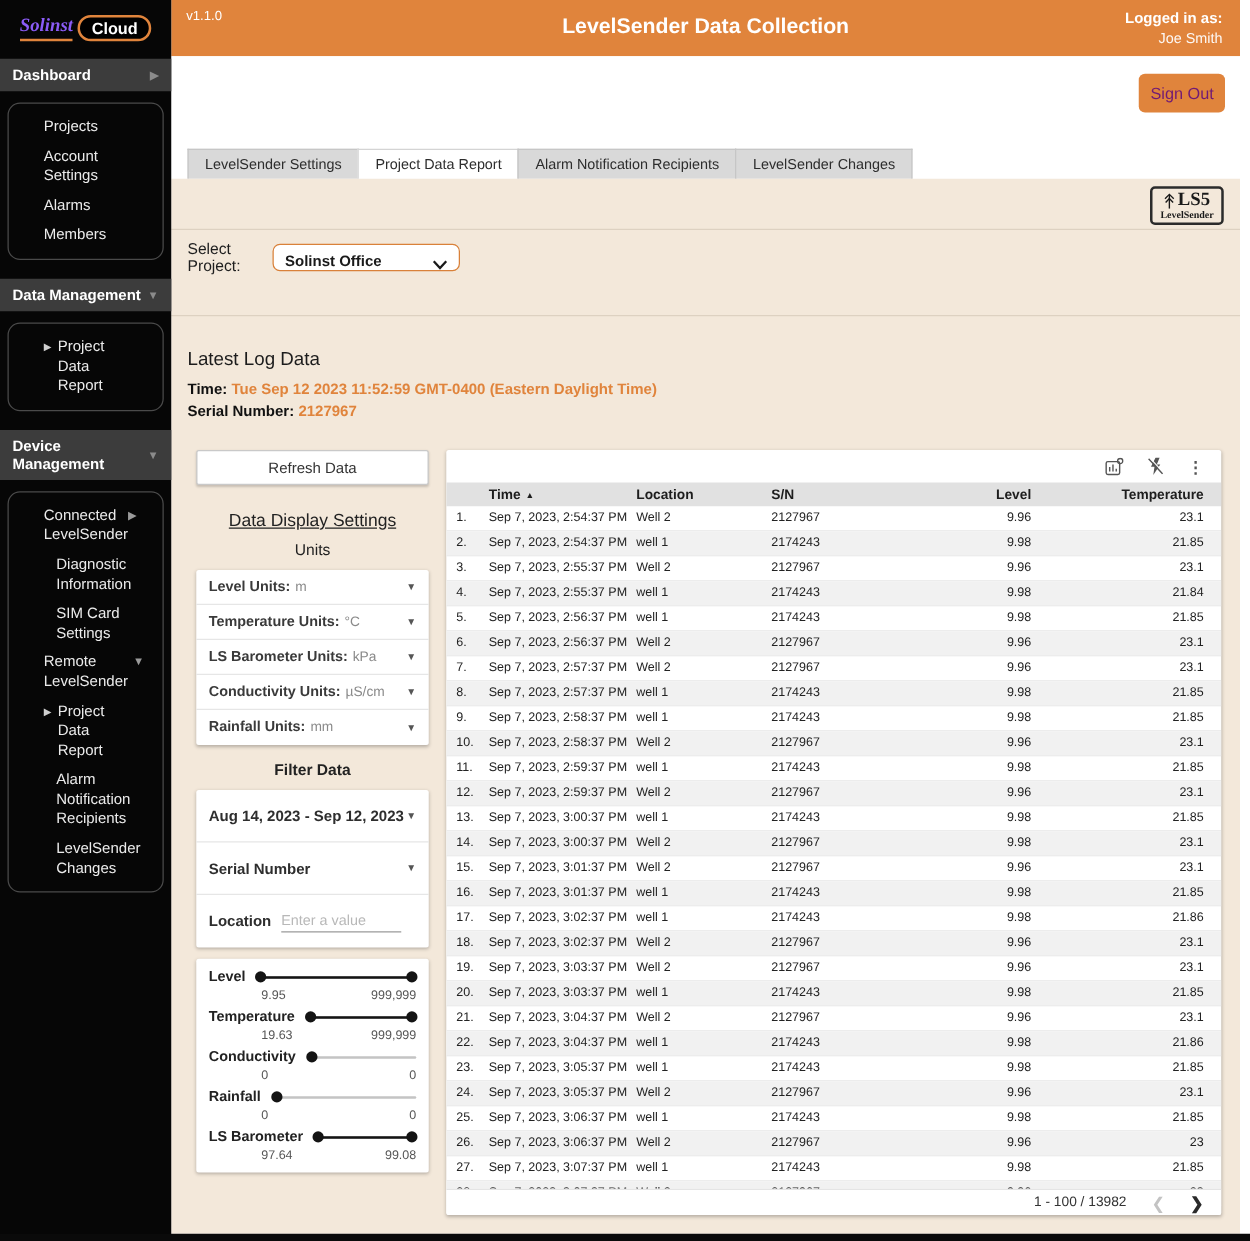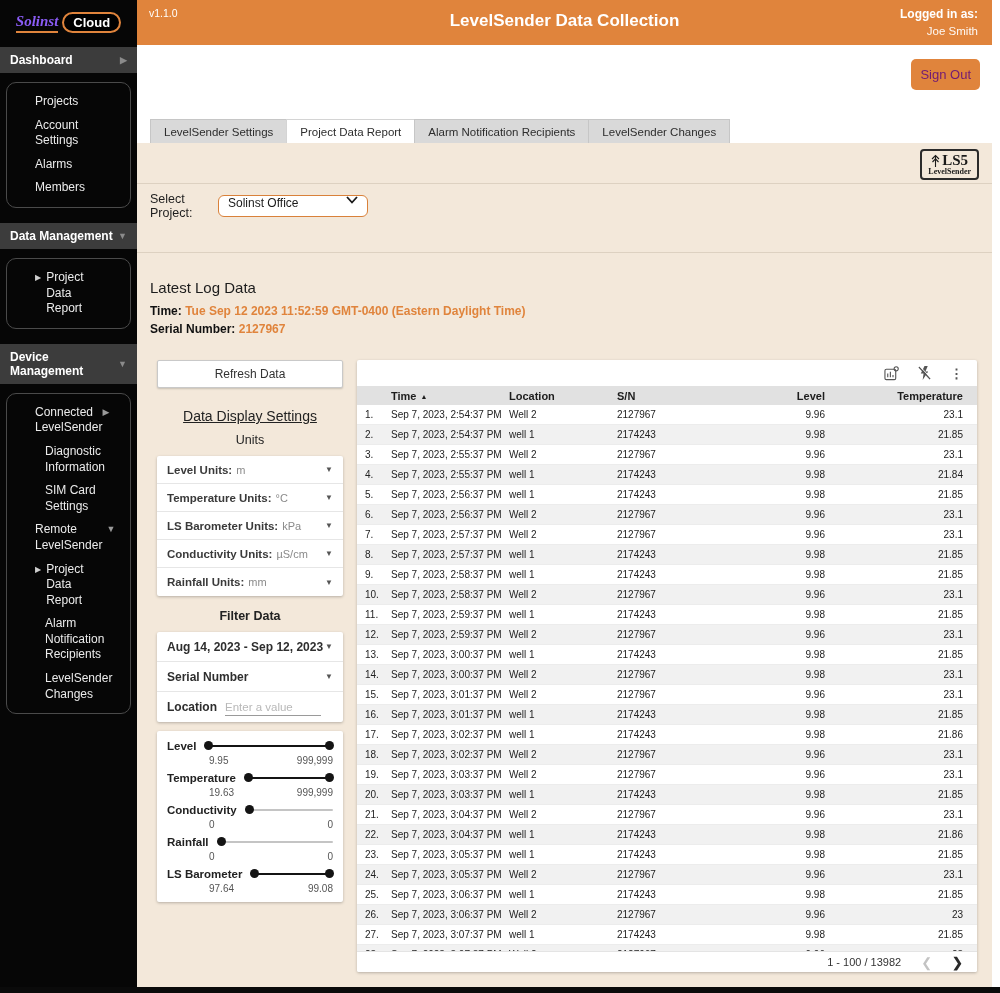--- a/index.html
+++ b/index.html
@@ -45,43 +45,43 @@
   .ls5 { position:absolute; top:6px; right:13px; border:2px solid #2b2b2b; border-radius:4px;
     padding:1px 6px 2px; text-align:center; color:#1a1a1a; }
   .ls5-top { display:flex; align-items:center; justify-content:center; gap:2px;
     font-family:"Liberation Serif", serif; font-weight:bold; font-size:15px; }
   .ls5-sub { font-family:"Liberation Serif", serif; font-weight:bold; font-size:8px; margin-top:-2px; }
   .divider1 { position:absolute; left:0; right:0; top:40px; border-top:1px solid #ddd1c1; }
   .divider2 { position:absolute; left:0; right:0; top:109px; border-top:1px solid #ddd1c1; }
   .selects { position:absolute; left:13px; top:49px; }
   .select-row { display:flex; align-items:center; margin-bottom:6px; }
   .select-label { width:68px; font-size:12.5px; color:#1e1e1e; }
-  .select-box { width:150px; height:22px; background:#fff; border-radius:6px; display:flex; align-items:flex-start;
-    padding:0 9px; font-size:12px; font-weight:normal; color:#1a1a1a; cursor:pointer; }
+  .select-box { width:150px; height:22px; background:#fff; border-radius:6px; display:flex; align-items:flex-end;
+    padding:0 9px; font-size:12px; font-weight:bold; color:#1a1a1a; cursor:pointer; }
   .select-box.orange { border:1.5px solid #d9813a; }
   .select-box svg { margin-left:auto; }
   .log-heading { position:absolute; left:13px; top:136px; font-size:15px; color:#1c1c1c; }
   .log-line { position:absolute; left:13px; font-size:12px; font-weight:bold; color:#111; }
   .log-time { top:161px; } .log-serial { top:179px; }
   .orange-text { color:#e0843c; }
   
   .controls { position:absolute; left:20px; top:217px; width:186px; }
   .refresh-btn { width:100%; height:28px; background:#fff; border:1px solid #c9c9c9; border-radius:2px;
     font-size:12px; color:#333; box-shadow:0 1px 2px rgba(0,0,0,.18); cursor:pointer; font-family:inherit; }
   .dds-heading { text-align:center; margin-top:20px; font-size:14px; color:#222; text-decoration:underline; }
   .units-heading { text-align:center; margin-top:9px; font-size:12.5px; color:#222; }
   .card { background:#fff; border-radius:2px; box-shadow:0 1px 3px rgba(0,0,0,.25); margin-top:9px; }
   .unit-row { display:flex; align-items:center; height:28px; padding:0 10px; border-bottom:1px solid #e6e6e6;
     font-size:11.5px; cursor:pointer; }
   .unit-row:last-child { border-bottom:none; }
   .unit-label { font-weight:bold; color:#3a3a3a; white-space:nowrap; }
   .unit-value { color:#8a8a8a; margin-left:4px; font-size:11px; }
   .caret { margin-left:auto; color:#555; font-size:8px; }
   .filter-heading { text-align:center; margin-top:13px; font-size:12.5px; font-weight:bold; color:#222; }
-  .filter-row { display:flex; align-items:center; height:30px; padding:0 10px; border-bottom:1px solid #e6e6e6;
+  .filter-row { display:flex; align-items:center; height:42px; padding:0 10px; border-bottom:1px solid #e6e6e6;
     font-size:12px; font-weight:bold; color:#2e2e2e; cursor:pointer; }
   .filter-row:last-child { border-bottom:none; }
   .loc-input { border:none; outline:none; border-bottom:1px solid #9a9a9a; background:transparent;
     width:96px; margin-left:8px; font-size:11.5px; padding:2px 0; color:#333; font-family:inherit; }
   .loc-input::placeholder { color:#b8b8b8; }
   .sliders-card { padding:7px 10px 4px; }
   .slider-top { display:flex; align-items:center; height:15px; }
   .slider-label { font-weight:bold; font-size:11.5px; color:#222; margin-right:9px; white-space:nowrap; }
   .slider-track { flex:1; position:relative; height:2px; background:#c4c4c4; border-radius:1px; cursor:pointer; }
   .slider-fill { position:absolute; left:0; right:0; top:0; height:2px; background:#141414; }

